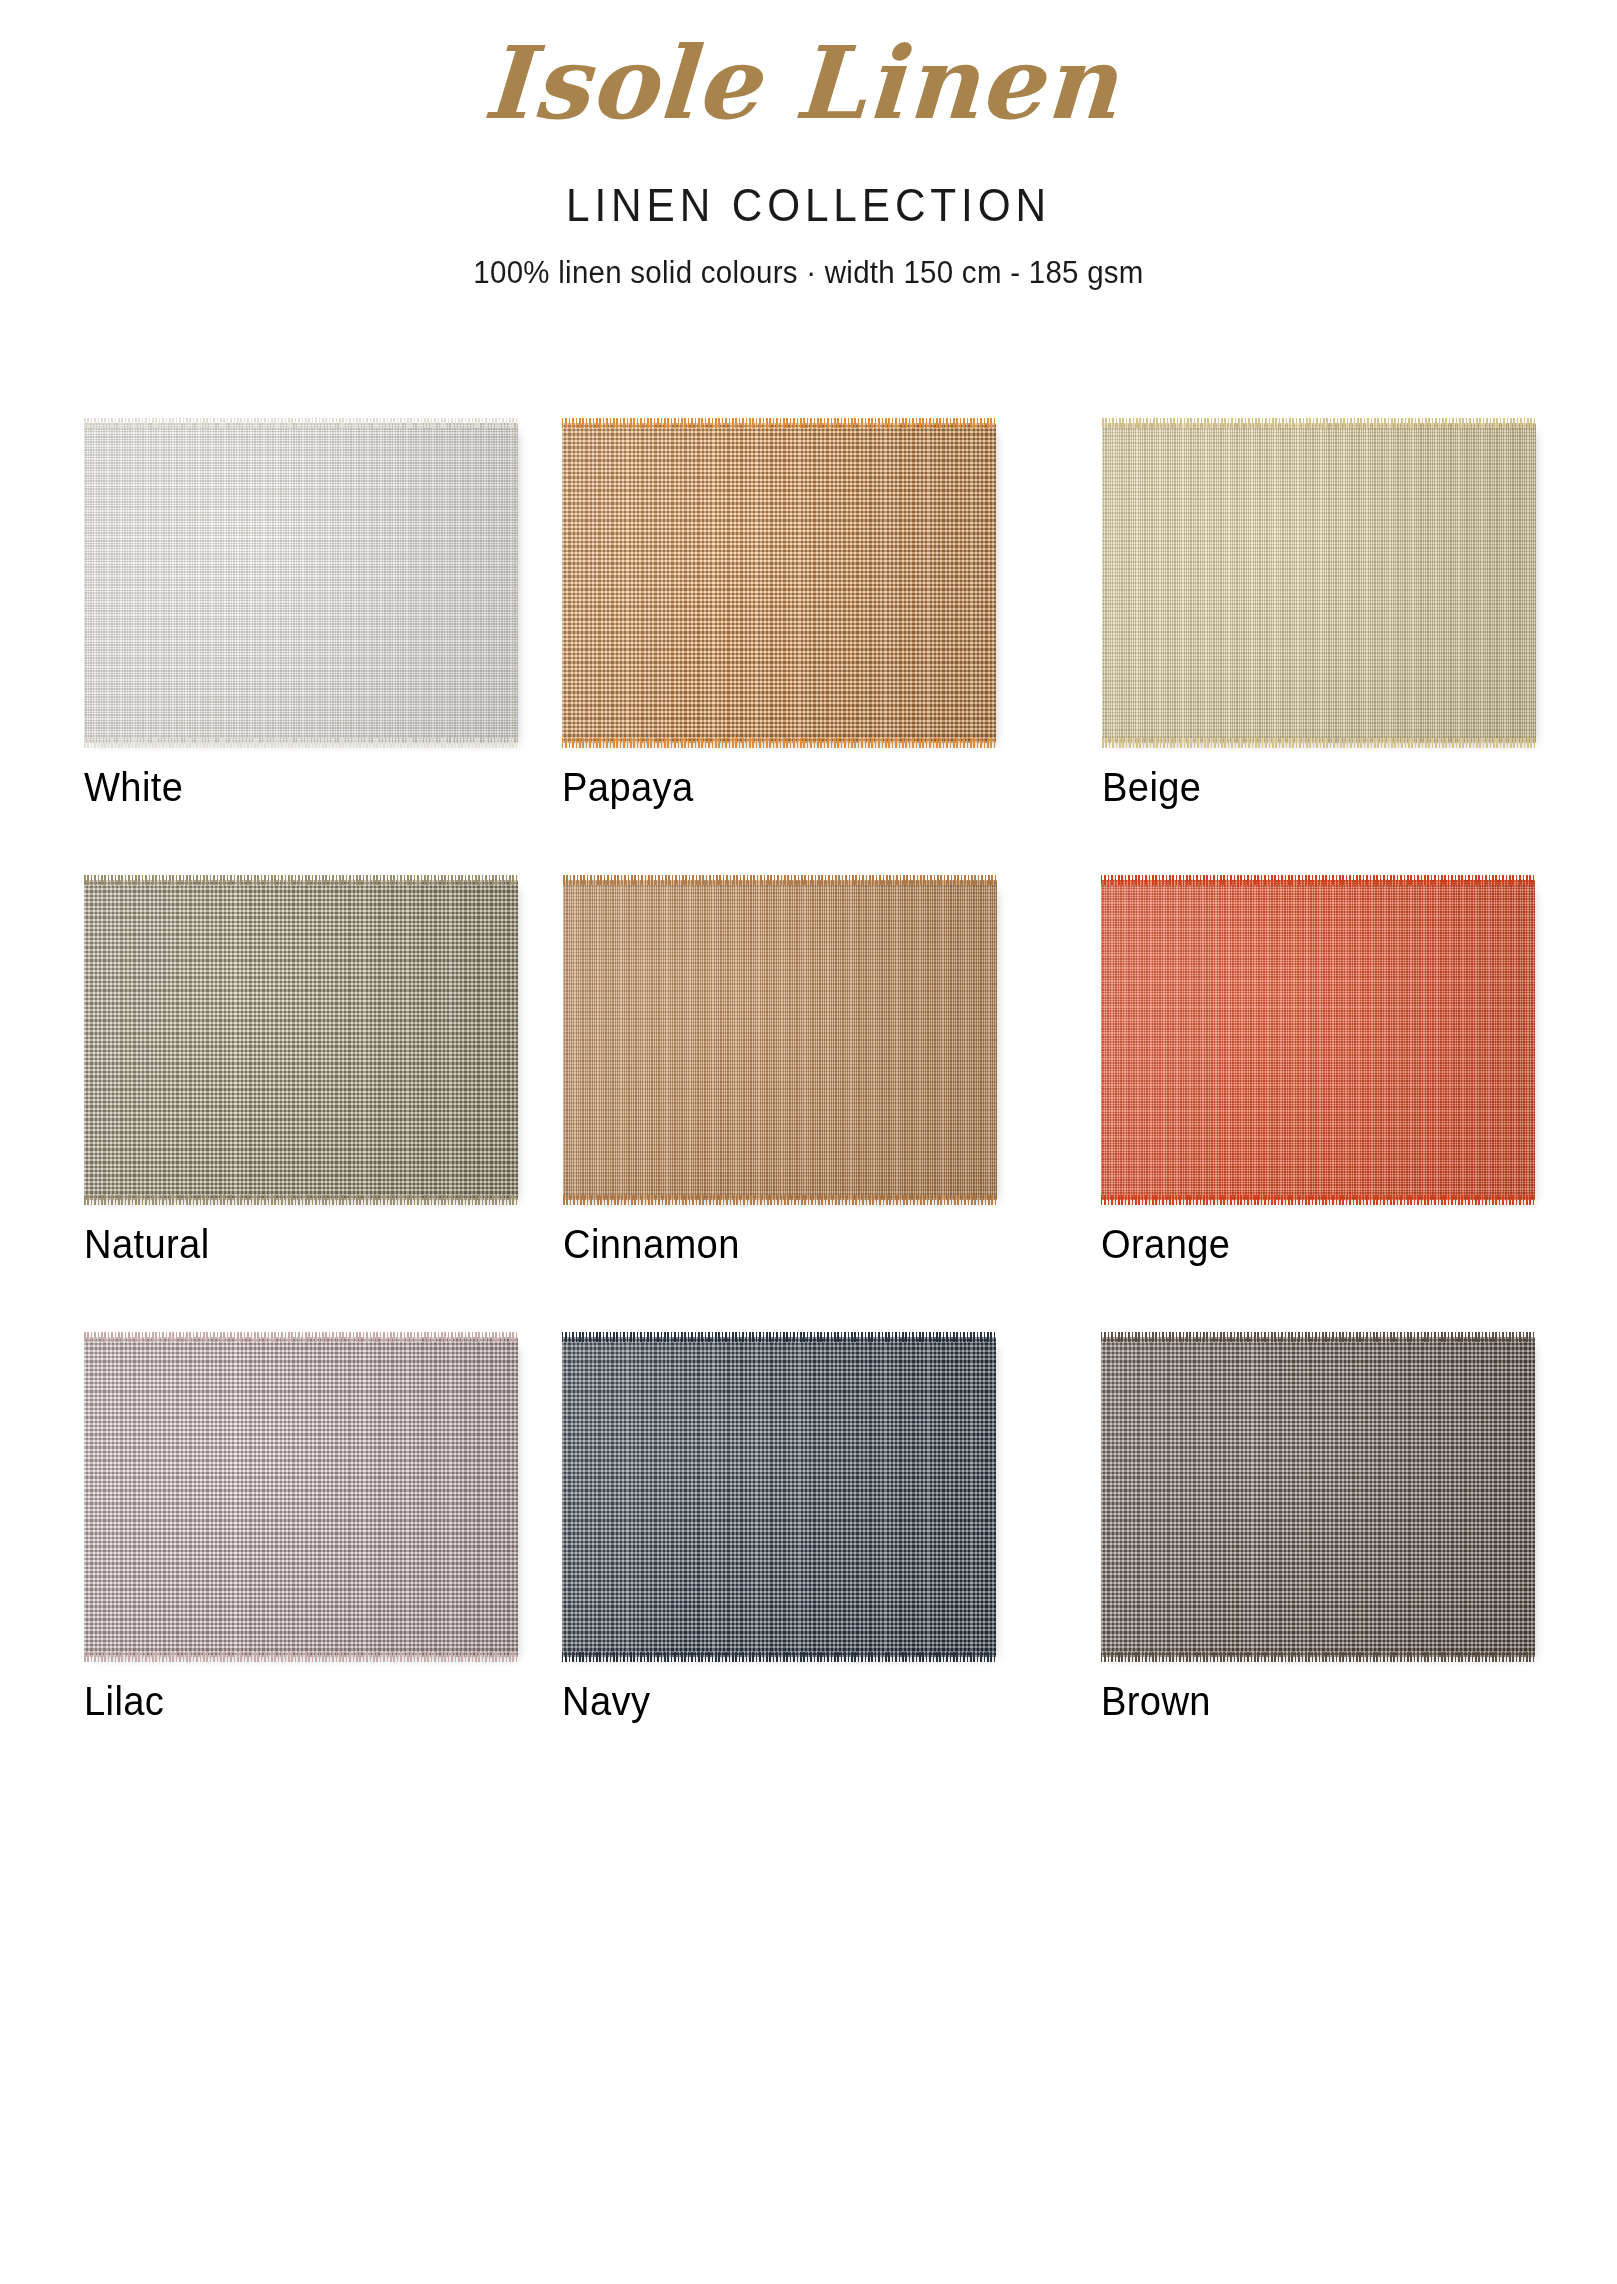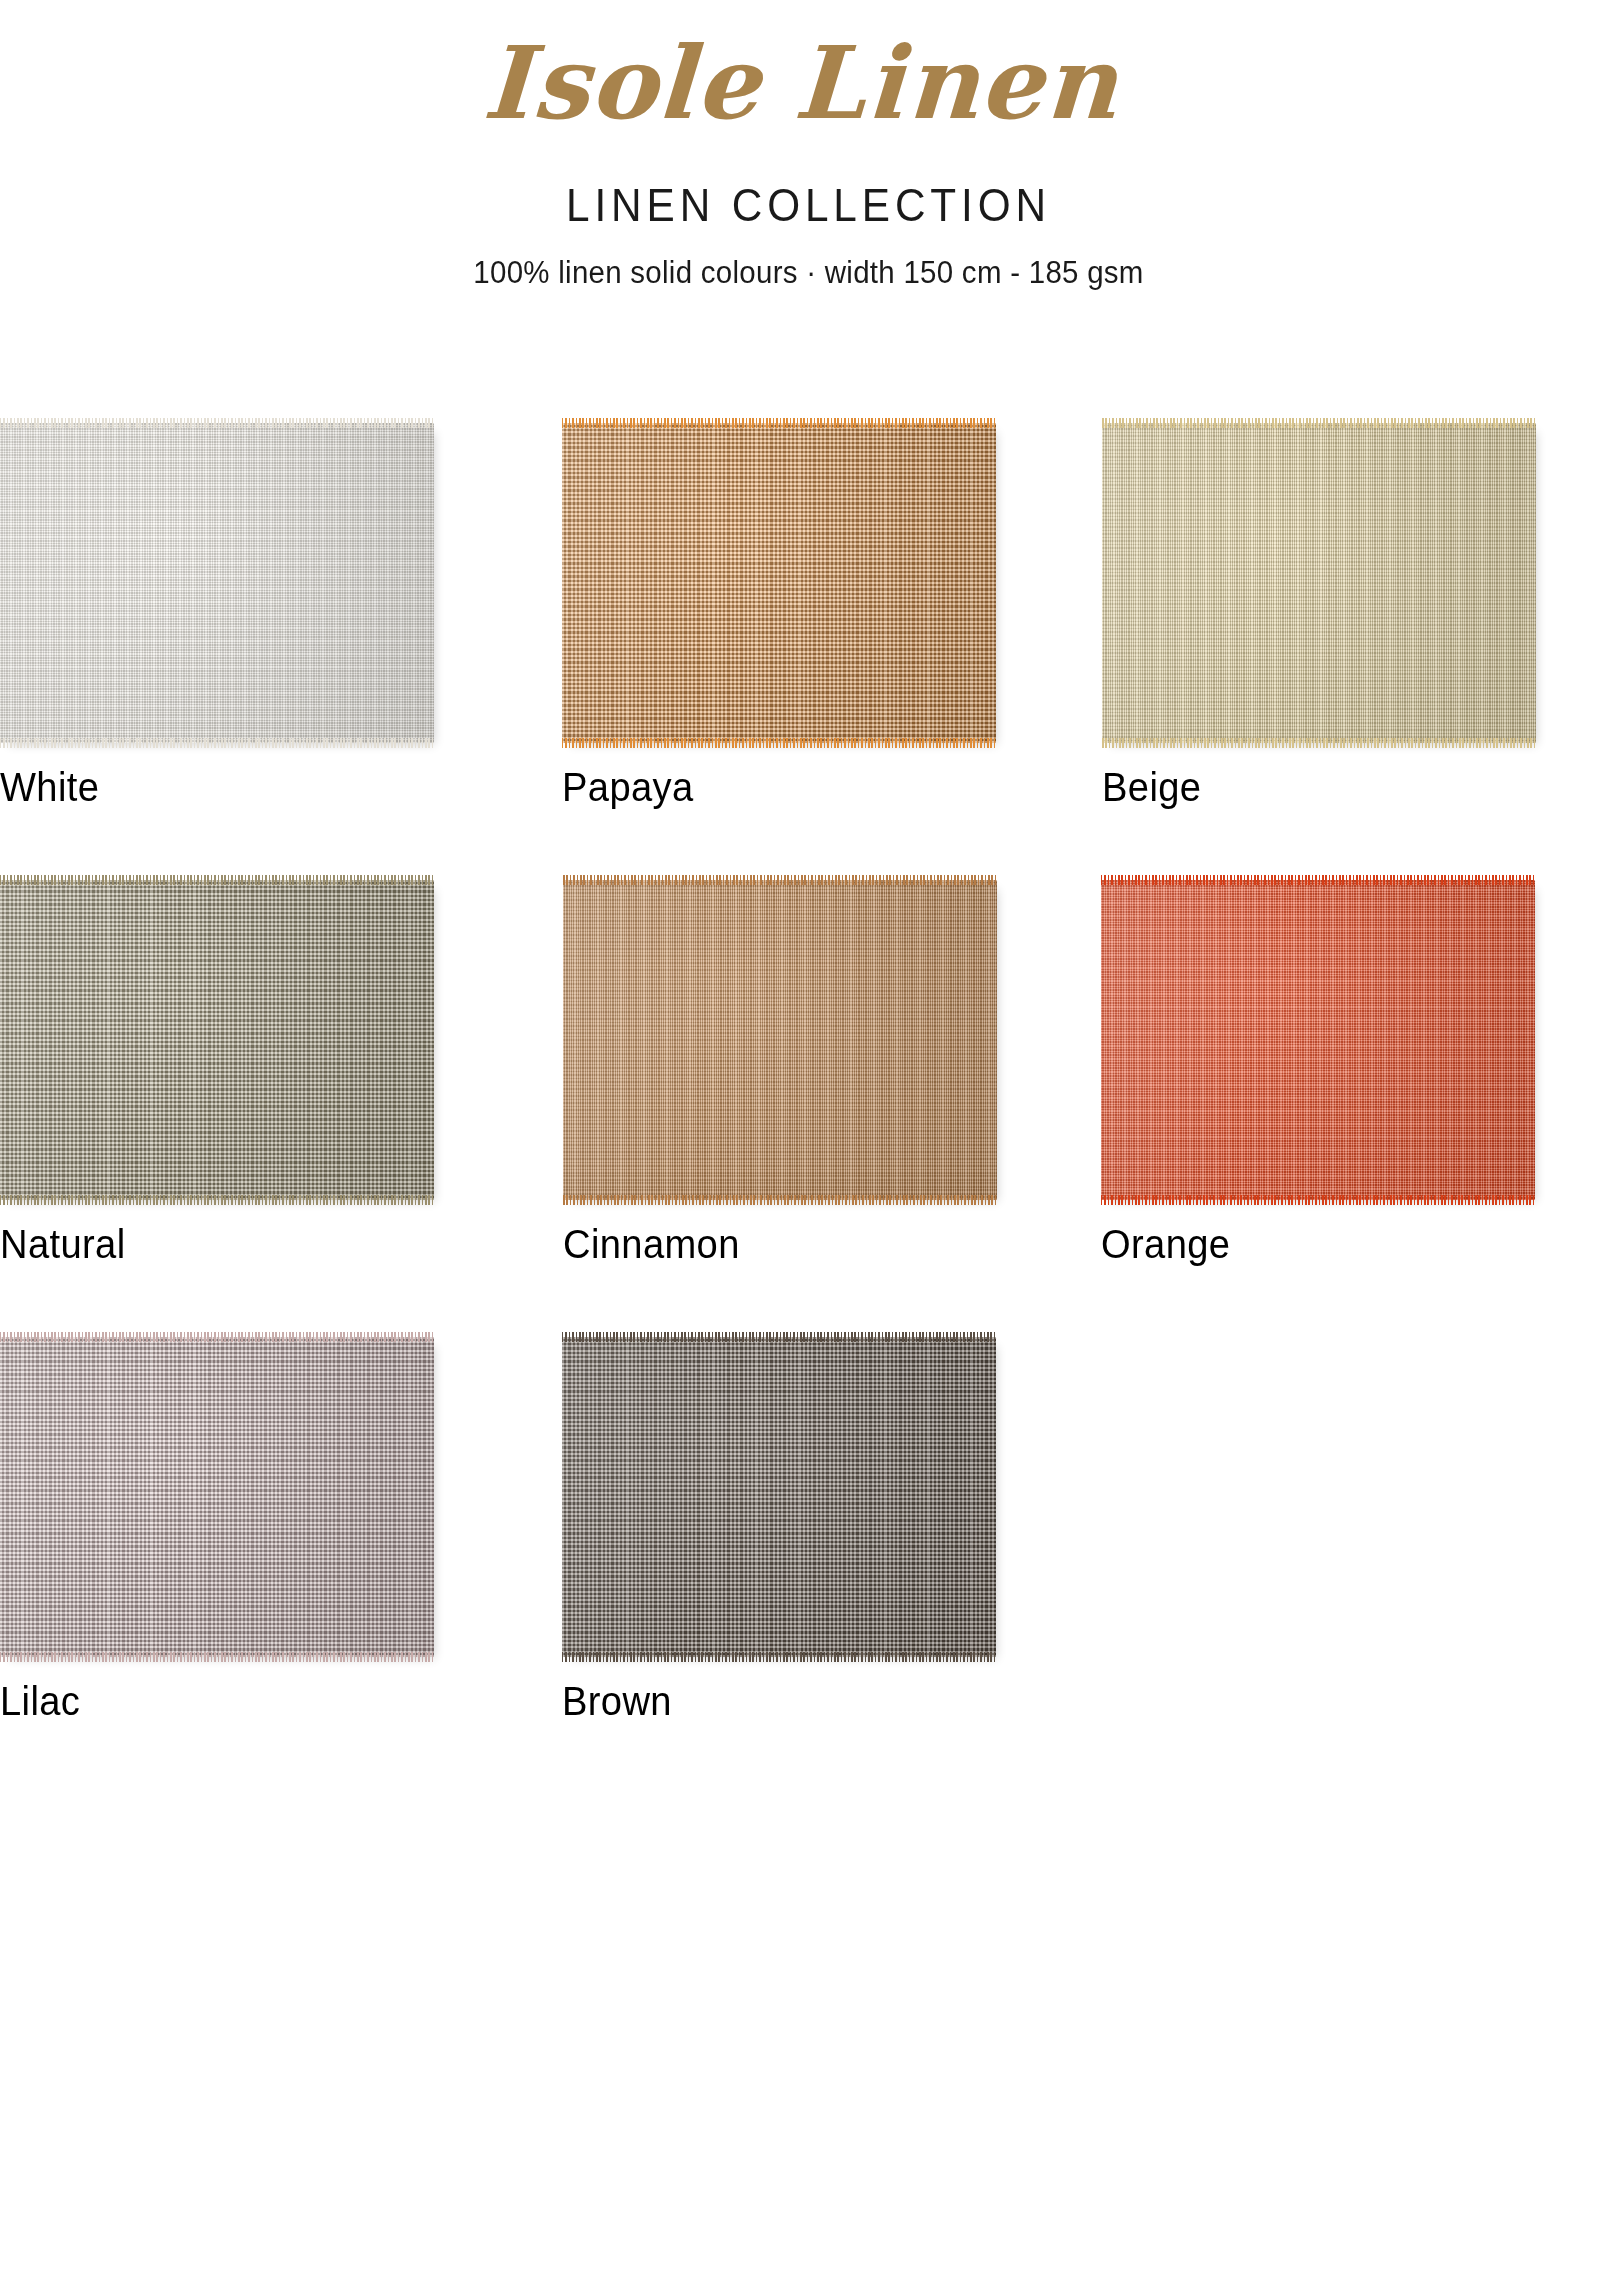--- a/index.html
+++ b/index.html
@@ -68,20 +68,21 @@
     left: 0;
     width: 1617px;
     display: grid;
     grid-template-columns: repeat(3, 539px);
     grid-template-rows: repeat(4, 457px);
   }
 
   .cell {
     position: relative;
     box-sizing: border-box;
+    padding-left: 84px;
   }
   .cell.col2 { padding-left: 24px; }
   .cell.col3 { padding-left: 23px; }
 
   .swatch-wrap {
     position: relative;
     width: 434px;
     height: 320px;
   }
 
@@ -287,20 +288,31 @@
           <div class="weave coarse"></div>
           <div class="shade"></div>
         </div>
         <div class="fray-top" style="background-image: repeating-linear-gradient(90deg, rgb(199, 171, 169) 0px, rgb(199, 171, 169) 1.5px, rgba(255, 255, 255, 0) 1.5px, rgba(255, 255, 255, 0) 3.4px);"></div>
         <div class="fray-bottom" style="background-image: repeating-linear-gradient(90deg, rgb(199, 171, 169) 0px, rgb(199, 171, 169) 1.5px, rgba(255, 255, 255, 0) 1.5px, rgba(255, 255, 255, 0) 3.4px);"></div>
         <div class="label">Lilac</div>
       </div>
     </div>
     <div class="cell col3">
       <div class="swatch-wrap">
+        <div class="swatch" style="background: rgb(51, 65, 79);">
+          <div class="weave coarse"></div>
+          <div class="shade"></div>
+        </div>
+        <div class="fray-top" style="background-image: repeating-linear-gradient(90deg, rgb(39, 49, 60) 0px, rgb(39, 49, 60) 1.5px, rgba(255, 255, 255, 0) 1.5px, rgba(255, 255, 255, 0) 3.4px);"></div>
+        <div class="fray-bottom" style="background-image: repeating-linear-gradient(90deg, rgb(39, 49, 60) 0px, rgb(39, 49, 60) 1.5px, rgba(255, 255, 255, 0) 1.5px, rgba(255, 255, 255, 0) 3.4px);"></div>
+        <div class="label">Navy</div>
+      </div>
+    </div>
+    <div class="cell col3">
+      <div class="swatch-wrap">
         <div class="swatch" style="background: rgb(111, 97, 84);">
           <div class="weave coarse"></div>
           <div class="shade"></div>
         </div>
         <div class="fray-top" style="background-image: repeating-linear-gradient(90deg, rgb(90, 78, 67) 0px, rgb(90, 78, 67) 1.5px, rgba(255, 255, 255, 0) 1.5px, rgba(255, 255, 255, 0) 3.4px);"></div>
         <div class="fray-bottom" style="background-image: repeating-linear-gradient(90deg, rgb(90, 78, 67) 0px, rgb(90, 78, 67) 1.5px, rgba(255, 255, 255, 0) 1.5px, rgba(255, 255, 255, 0) 3.4px);"></div>
         <div class="label">Brown</div>
       </div>
     </div>
   </div>

